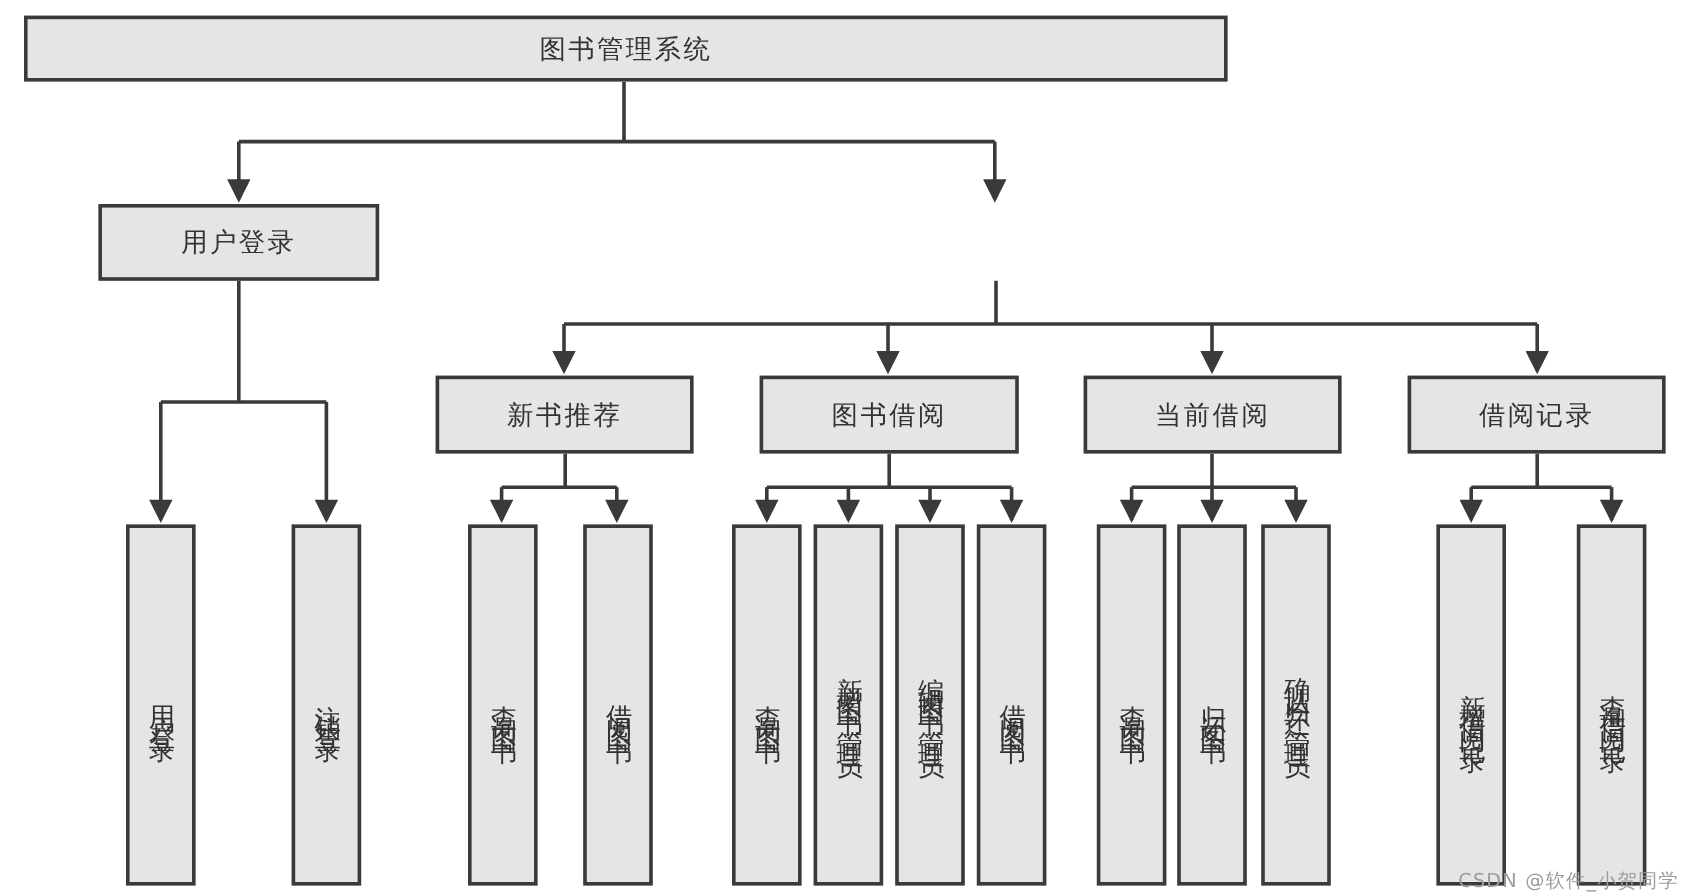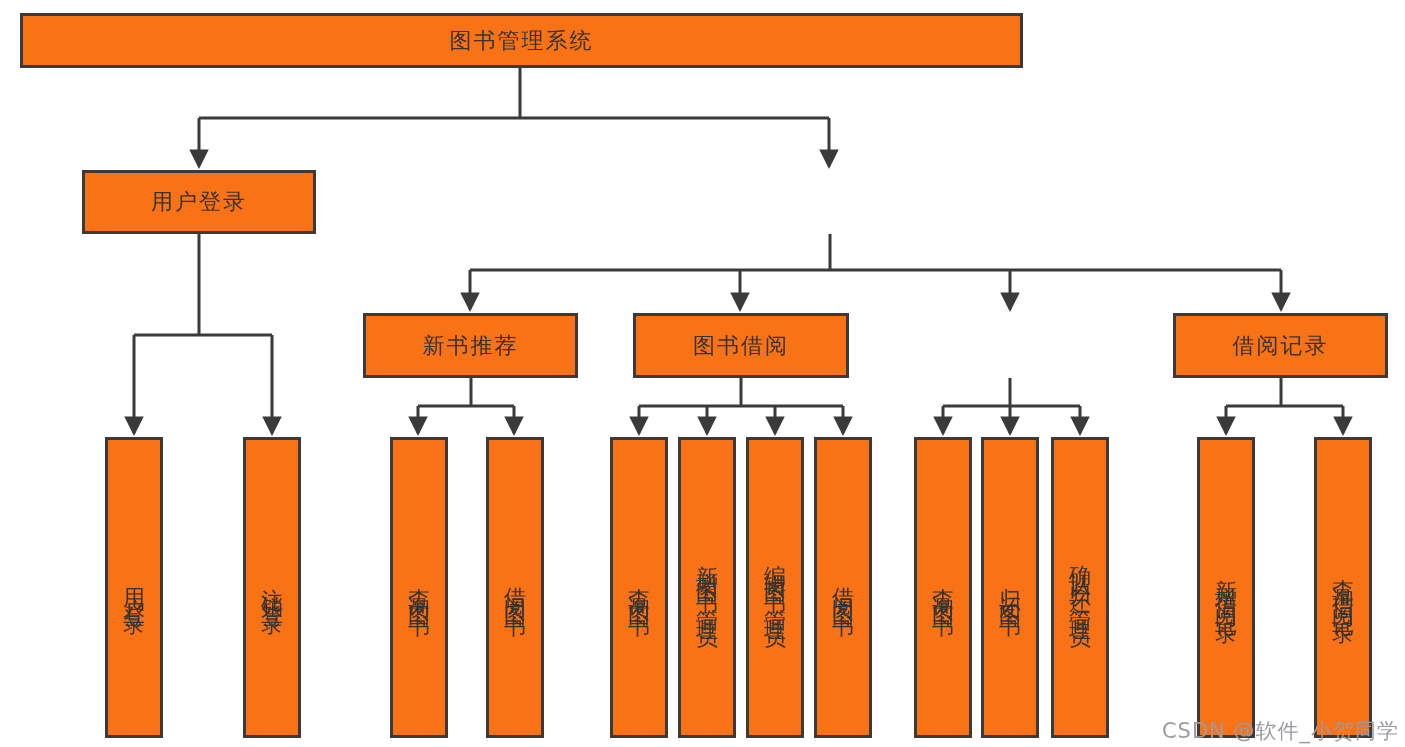--- a/index.html
+++ b/index.html
@@ -20,42 +20,42 @@
     position: absolute;
     left: 0;
     top: 0;
     width: 1405px;
     height: 747px;
   }
   .node {
     position: absolute;
     box-sizing: border-box;
     border: 3px solid #3a3a3a;
-    background: #f97316;
+    background: #e5e5e5;
     display: flex;
     align-items: center;
     justify-content: center;
     text-align: center;
   }
   .h-node {
     font-size: 22px;
     letter-spacing: 2px;
   }
   .v-node {
     writing-mode: vertical-rl;
     text-orientation: mixed;
     font-size: 22px;
     letter-spacing: 9px;
     line-height: 1;
   }
   .watermark {
     position: absolute;
     right: 6px;
     bottom: 2px;
-    font-size: 21px;
+    font-size: 16px;
     color: #9b9ba2;
     letter-spacing: 1px;
     white-space: nowrap;
   }
 </style>
 </head>
 <body>
 
 <div class="canvas">
 
@@ -96,20 +96,21 @@
       <path d="M1343,406 V433" marker-end="url(#arrowhead)"></path>
     </g>
   </svg>
 
   <div class="node h-node" style="left:20px; top:13px; width:1003px; height:55px;">图书管理系统</div>
 
   <div class="node h-node" style="left:82px; top:170px; width:234px; height:64px;">用户登录</div>
 
   <div class="node h-node" style="left:363px; top:313px; width:215px; height:65px;">新书推荐</div>
   <div class="node h-node" style="left:633px; top:313px; width:216px; height:65px;">图书借阅</div>
+  <div class="node h-node" style="left:903px; top:313px; width:215px; height:65px;">当前借阅</div>
   <div class="node h-node" style="left:1173px; top:313px; width:215px; height:65px;">借阅记录</div>
 
   <div class="node v-node" style="left:105px; top:437px; width:58px; height:301px;">用户登录</div>
   <div class="node v-node" style="left:243px; top:437px; width:58px; height:301px;">注销登录</div>
 
   <div class="node v-node" style="left:390px; top:437px; width:58px; height:301px;">查询图书</div>
   <div class="node v-node" style="left:486px; top:437px; width:58px; height:301px;">借阅图书</div>
 
   <div class="node v-node" style="left:610px; top:437px; width:58px; height:301px;">查询图书</div>
   <div class="node v-node" style="left:678px; top:437px; width:58px; height:301px;">新增图书（管理员）</div>

